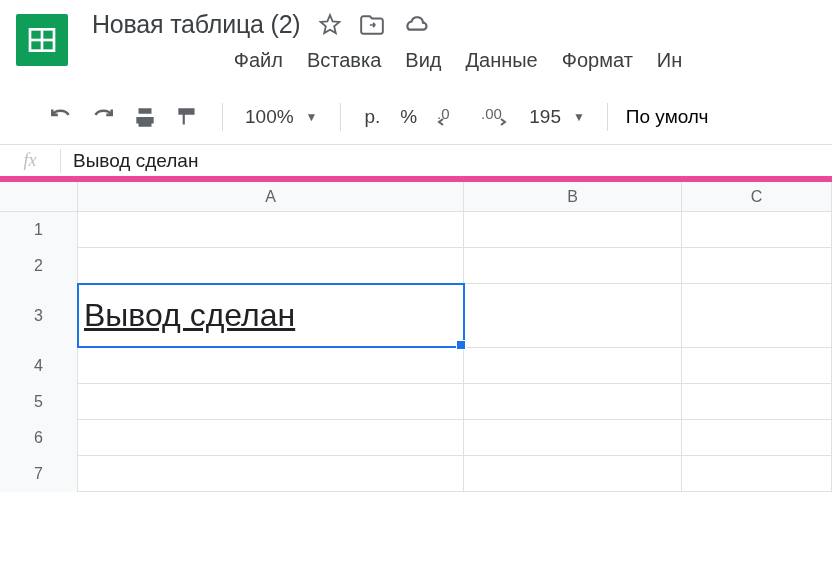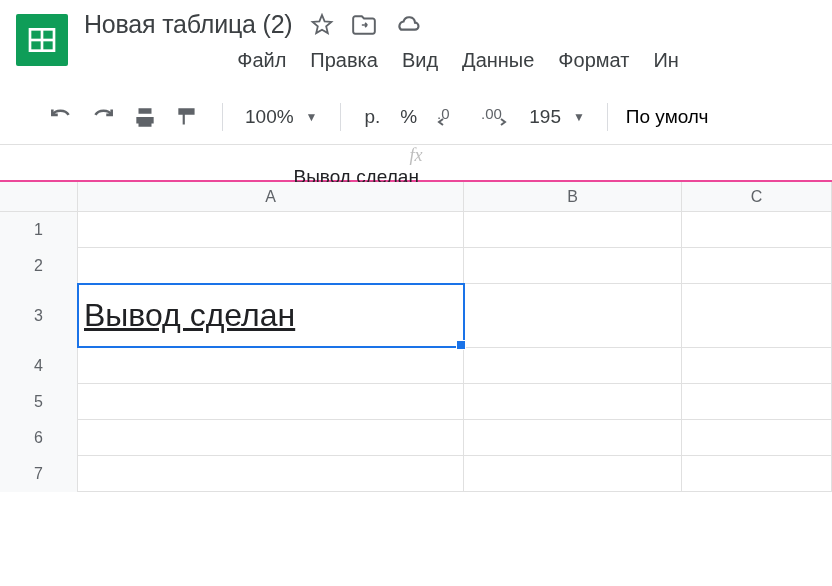--- a/index.html
+++ b/index.html
@@ -2,35 +2,35 @@
 <html><head>
 <meta charset="utf-8">
 <style>
   * { box-sizing: border-box; margin: 0; padding: 0; }
   body { font-family: Arial, "Helvetica Neue", sans-serif; background: #fff; width: 832px; height: 586px; overflow: hidden; color: #202124; }
   
   .header { display: flex; align-items: flex-start; padding: 10px 0 0 16px; }
   .logo { width: 52px; height: 52px; background: #0f9d58; border-radius: 2px; display: flex; align-items: center; justify-content: center; margin-right: 16px; margin-top: 4px; }
   .logo svg { width: 32px; height: 32px; }
   .title-area { flex: 1; }
-  .title-row { display: flex; gap: 17px; margin-bottom: 6px; }
+  .title-row { display: flex; gap: 17px; margin-bottom: 6px; margin-left: 8px; }
   .doc-title { font-size: 25px; color: #3c4043; letter-spacing: -0.2px; }
   .title-icon { color: #5f6368; display: inline-flex; align-items: center; justify-content: center; cursor: pointer; }
   .menu-row { display: flex; gap: 0; justify-content: center; }
   .menu-item { font-size: 20px; color: #3c4043; padding: 4px 12px; cursor: pointer; }
   
   .toolbar { display: flex; align-items: center; padding: 24px 0 10px 44px; gap: 8px; }
   .tool-btn { color: #5f6368; display: inline-flex; align-items: center; justify-content: center; cursor: pointer; padding: 4px; }
   .tool-sep { width: 1px; height: 28px; background: #dadce0; margin: 0 10px; }
   .zoom { display: flex; align-items: center; gap: 6px; font-size: 19px; color: #3c4043; cursor: pointer; padding: 0 4px; }
   .zoom .arrow { font-size: 12px; color: #5f6368; margin-left: 6px; }
   .fmt { font-size: 19px; color: #3c4043; cursor: pointer; padding: 0 6px; }
   .font-default { font-size: 19px; color: #000000; }
   
-  .formula-bar { display: flex; align-items: center; border-top: 1px solid #e0e0e0; border-bottom: 2px solid #ec4899; height: 38px; flex-direction: column; }
+  .formula-bar { display: flex; align-items: center; border-top: 1px solid #e0e0e0; border-bottom: 6px solid #ec4899; height: 38px; }
   .fx-label { width: 60px; text-align: center; font-style: italic; color: #bdbdbd; font-size: 18px; font-family: Georgia, serif; }
   .fx-sep { width: 1px; height: 24px; background: #e0e0e0; }
   .fx-input { flex: 1; padding: 0 12px; font-size: 19px; color: #202124; border: none; outline: none; background: transparent; }
   
   .grid { position: relative; }
   .col-headers { display: flex; height: 30px; background: #f8f9fa; border-bottom: 1px solid #e0e0e0; }
   .corner { width: 78px; border-right: 1px solid #e0e0e0; background: #f8f9fa; }
   .col-h { text-align: center; font-size: 16px; color: #5f6368; line-height: 30px; border-right: 1px solid #e0e0e0; background: #f8f9fa; }
   .col-a { width: 386px; }
   .col-b { width: 218px; }
@@ -74,21 +74,21 @@
           </svg>
         </span>
       <span class="title-icon">
           <svg width="28" height="28" viewBox="0 0 24 24">
             <path d="M18 16a3 3 0 000-6 5 5 0 00-9.8-1A4 4 0 006 16h12z" fill="none" stroke="#5f6368" stroke-width="1.8"></path>
           </svg>
         </span>
     </div>
     <div class="menu-row">
       <span class="menu-item">Файл</span>
-      <span class="menu-item">Правка</span>
+      <span class="menu-item">Вставка</span>
       <span class="menu-item">Вид</span>
       <span class="menu-item">Данные</span>
       <span class="menu-item">Формат</span>
       <span class="menu-item">Ин</span>
     </div>
   </div>
 </div>
 
 <div class="toolbar">
   <span class="tool-btn">

